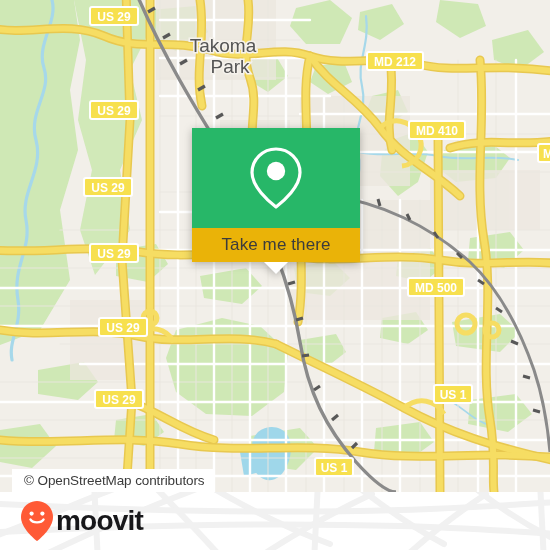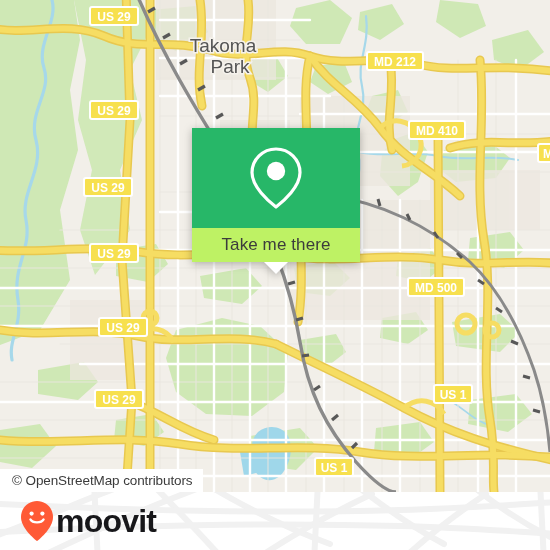--- a/index.html
+++ b/index.html
@@ -25,21 +25,21 @@
     width: 550px;
     height: 492px;
     overflow: hidden;
     background: #f2efe9;
   }
   #map svg { display: block; }
 
   
   #attribution {
     position: absolute;
-    left: 0;
+    left: 12px;
     bottom: 0;
     height: 23px;
     padding: 0 10px 0 12px;
     display: flex;
     align-items: center;
     background: #ffffff;
     color: #3b3b3b;
     font-size: 13.5px;
     letter-spacing: -0.1px;
     white-space: nowrap;
@@ -56,21 +56,21 @@
   }
   #callout-head {
     height: 100px;
     background: #27b768;
     display: flex;
     align-items: center;
     justify-content: center;
   }
   #callout-foot {
     height: 34px;
-    background: #bef264;
+    background: #eab308;
     display: flex;
     align-items: center;
     justify-content: center;
   }
   #callout-label {
     font-size: 17px;
     color: #3c3c3c;
     letter-spacing: 0.1px;
   }
   #callout-tail {
@@ -115,21 +115,21 @@
     color: #2e2e2e;
     letter-spacing: -0.1px;
     white-space: nowrap;
   }
   #brand {
     display: flex;
     align-items: center;
     gap: 2px;
   }
   #brand-word {
-    font-size: 32px;
+    font-size: 28px;
     font-weight: bold;
     color: #17171a;
     letter-spacing: -0.8px;
     line-height: 1;
   }
 </style>
 </head>
 <body>
 
 <div id="app">

